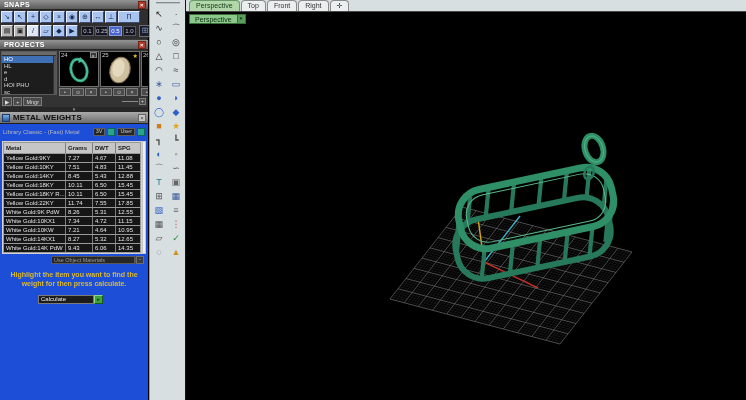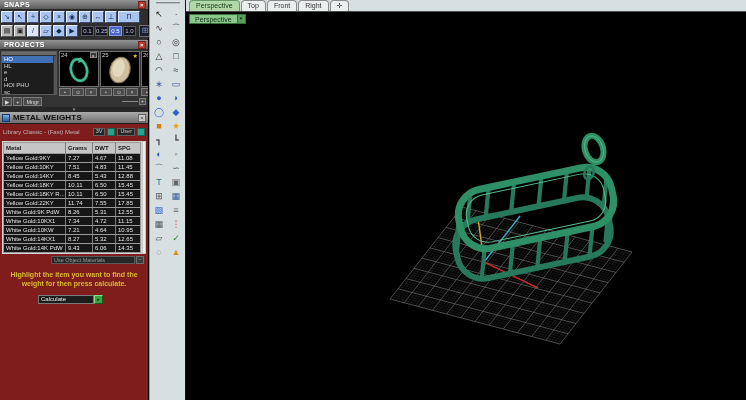--- a/index.html
+++ b/index.html
@@ -51,21 +51,21 @@
   .proj-bottom{position:absolute;left:0;bottom:0;height:11px;width:100%;display:flex;align-items:center;gap:1px;padding:0 2px;}
   .pbtn{height:9px;background:#4a4a4a;border:1px solid #7c7c7c;color:#ddd;font-size:5.5px;line-height:6px;text-align:center;padding:0 2px;}
   .proj-slider{margin-left:auto;display:flex;align-items:center;gap:1px;}
   .slider-line{width:16px;height:1px;background:#8a8a8a;}
   .slider-add{width:7px;height:7px;background:#4a4a4a;border:1px solid #7c7c7c;color:#ddd;font-size:5px;line-height:5px;text-align:center;padding:0;}
 
   .splitter{position:absolute;left:0;top:107px;width:148px;height:5px;background:#272727;color:#9a9a9a;
             font-size:5px;line-height:4px;text-align:center;}
 
   
-  .mw{position:absolute;left:0;top:112px;width:148px;height:288px;background:#7f1d1d;}
+  .mw{position:absolute;left:0;top:112px;width:148px;height:288px;background:#1d4ed8;}
   .mw-titlebar{height:12px;background:linear-gradient(#ababab,#6e6e6e);display:flex;align-items:center;gap:3px;
                padding:0 2px;border-bottom:1px solid #1f1f1f;}
   .mw-icon{width:8px;height:8px;background:linear-gradient(#7ab0e8,#2a5a9a);border:1px solid #1a3a6a;}
   .mw-title{font-size:8px;font-weight:bold;color:#0f0f0f;flex:1;letter-spacing:.2px;}
   .mw-close{width:8px;height:8px;background:#c9c9c9;border:1px solid #666;color:#333;font-size:6px;line-height:6px;text-align:center;padding:0;}
   .mw-library{position:absolute;top:14px;left:0;right:0;height:12px;display:flex;align-items:center;gap:2px;padding:0 3px;}
   .mw-lib-label{font-size:6px;color:#b5b5b5;flex:1;white-space:nowrap;overflow:hidden;}
   .libbtn{height:8px;background:#262626;border:1px solid #5e5e5e;color:#c8c8c8;font-size:5.5px;line-height:5.5px;padding:0 2px;}
   .libsq{width:8px;height:8px;background:#2aa38c;border:1px solid #0d6a58;}
   .mw-table{position:absolute;top:29px;left:2px;width:140px;height:113px;background:#9a9a9a;

